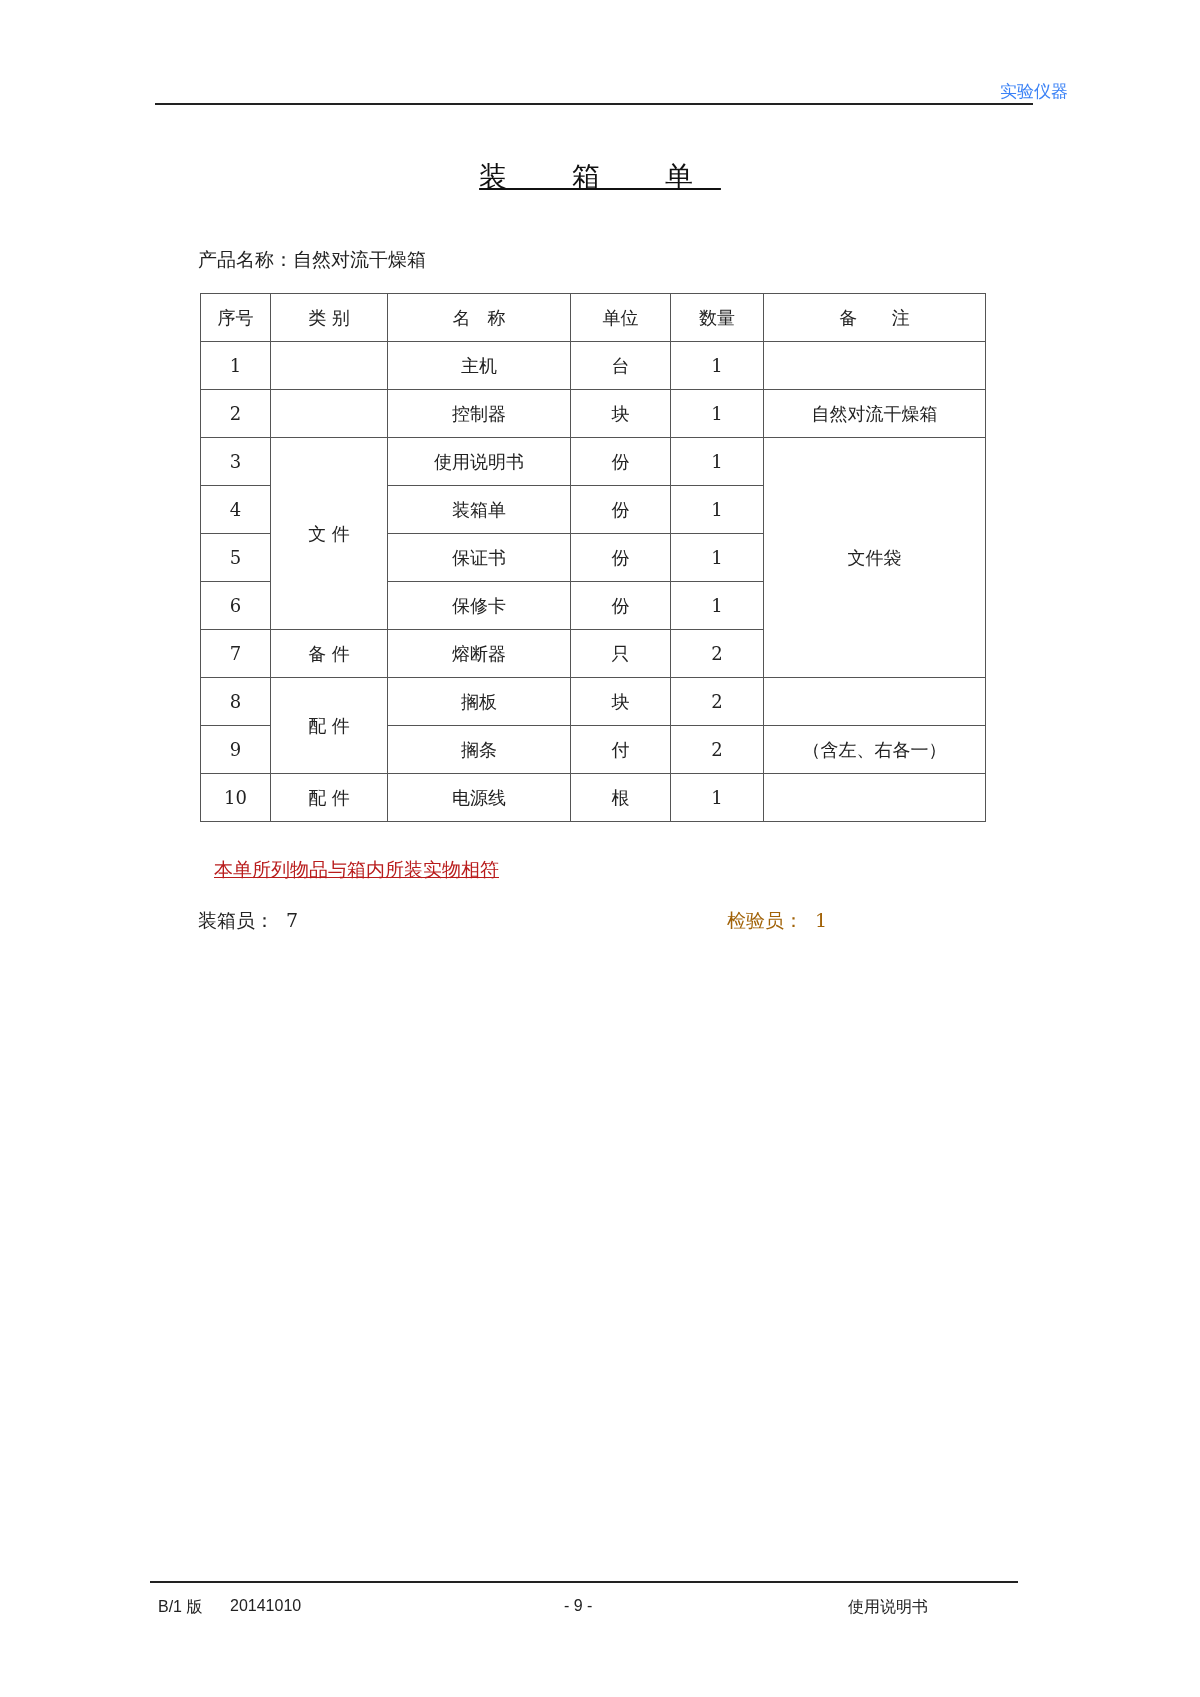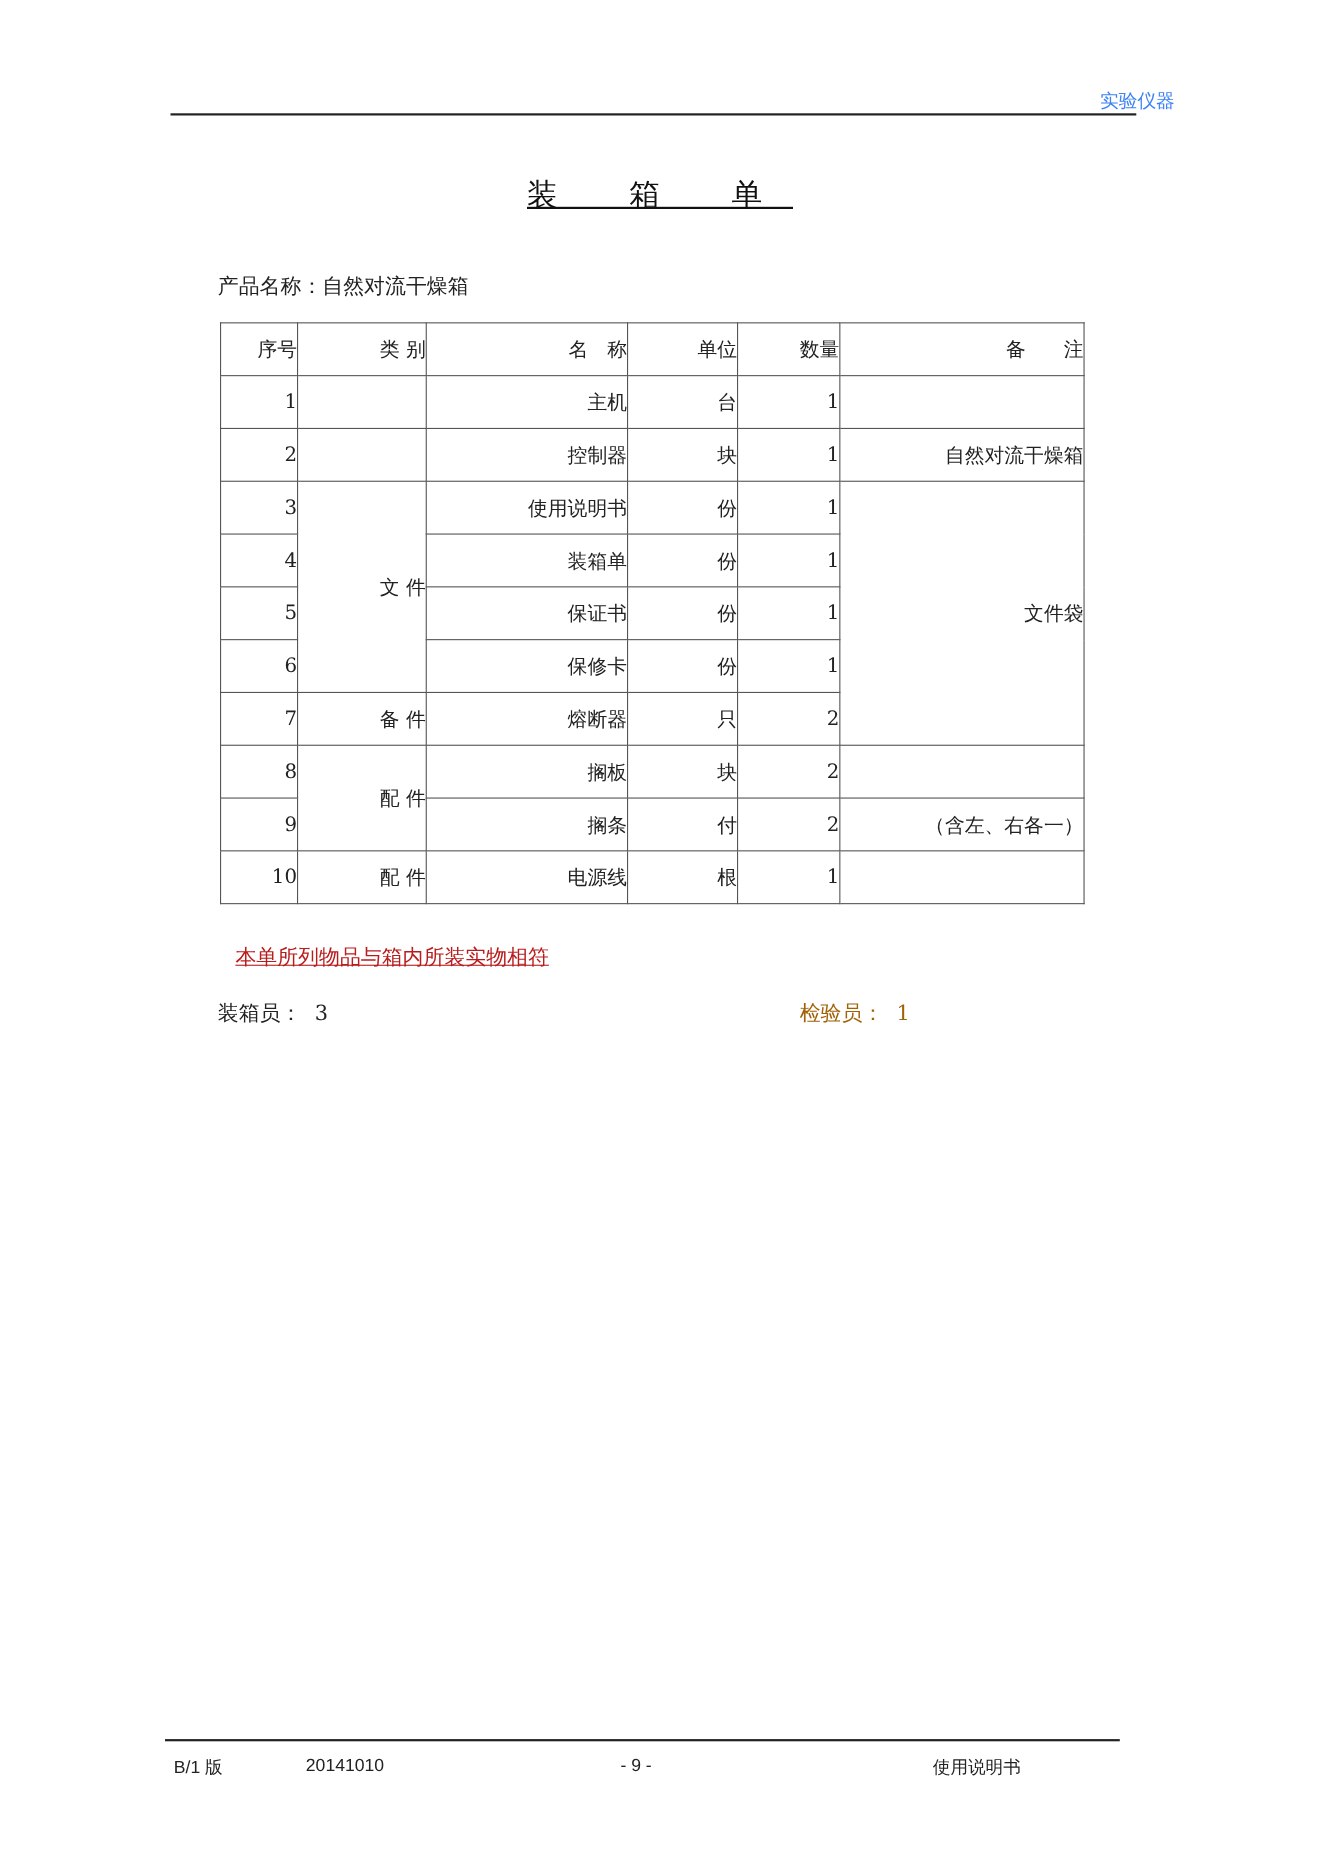--- a/index.html
+++ b/index.html
@@ -25,21 +25,21 @@
       position: absolute; left: 198px; top: 247px; font-size: 19px; color: #222;
     }
     table.packing {
       position: absolute; left: 200px; top: 293px;
       border-collapse: collapse; table-layout: fixed;
       font-size: 18px; color: #222;
     }
     table.packing td {
       border: 1.5px solid #555;
       height: 47px; padding: 0;
-      text-align: right; vertical-align: middle;
+      text-align: center; vertical-align: middle;
     }
     .c-no { width: 70px; }
     .c-cat { width: 117px; }
     .c-name { width: 183px; }
     .c-unit { width: 100px; }
     .c-qty { width: 93px; }
     .c-note { width: 222px; }
     .num { font-family: "DejaVu Serif", "Liberation Serif", serif; }
     .note-line {
       position: absolute; left: 214px; top: 857px; font-size: 19px; color: #b91c1c; text-decoration: underline;
@@ -51,21 +51,21 @@
       position: absolute; left: 727px; top: 908px; font-size: 19px; color: #a16207;
     }
     .footer-rule {
       position: absolute; left: 150px; top: 1581px; width: 868px; height: 0;
       border-top: 2px solid #222;
     }
     .footer {
       position: absolute; top: 1597px; font-size: 16px; color: #222;
     }
     .footer-version { left: 158px; font-family: "Liberation Sans", sans-serif; }
-    .footer-date { left: 230px; font-family: "Liberation Sans", sans-serif; margin-left: 48px; }
+    .footer-date { left: 230px; font-family: "Liberation Sans", sans-serif; }
     .footer-page { left: 564px; font-family: "Liberation Sans", sans-serif; }
     .footer-doc { left: 848px; }
   </style>
 </head>
 <body>
 
 <div class="header-text">实验仪器</div>
 <div class="header-rule"></div>
 
 <div class="doc-title">装 箱 单</div>
@@ -159,20 +159,20 @@
     <td style="white-space:pre">配 件</td>
     <td>电源线</td>
     <td>根</td>
     <td class="num">1</td>
     <td></td>
   </tr>
 </tbody>
   </table>
 
 <div class="note-line">本单所列物品与箱内所装实物相符</div>
-<div class="sign-packer" style="white-space:pre">装箱员：  3</div>
+<div class="sign-packer" style="white-space:pre">装箱员：  7</div>
 <div class="sign-inspector" style="white-space:pre">检验员：  1</div>
 
 <div class="footer-rule"></div>
 <div class="footer footer-version">B/1 版</div>
 <div class="footer footer-date">20141010</div>
 <div class="footer footer-page">- 9 -</div>
 <div class="footer footer-doc">使用说明书</div>
 
 </body></html>

